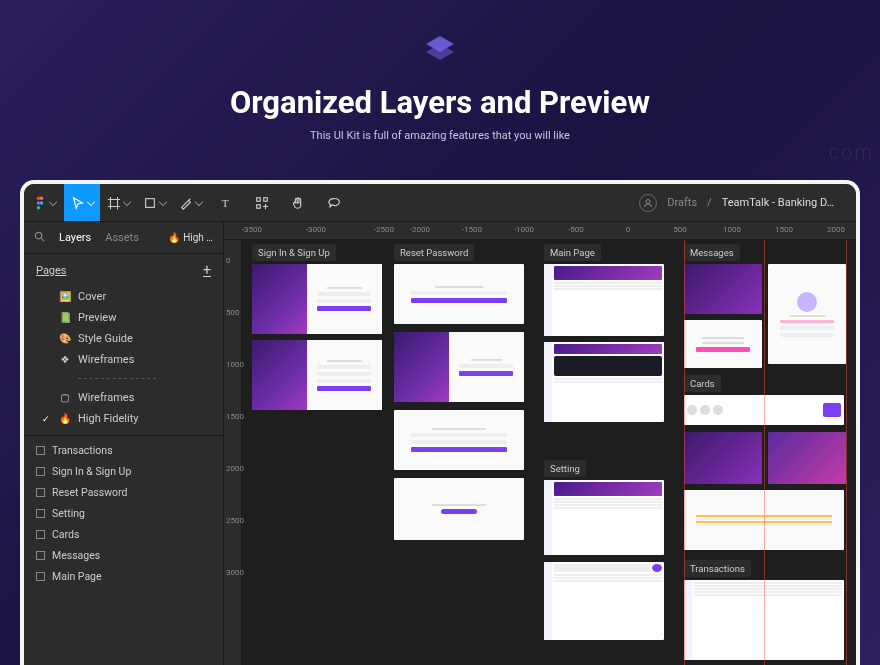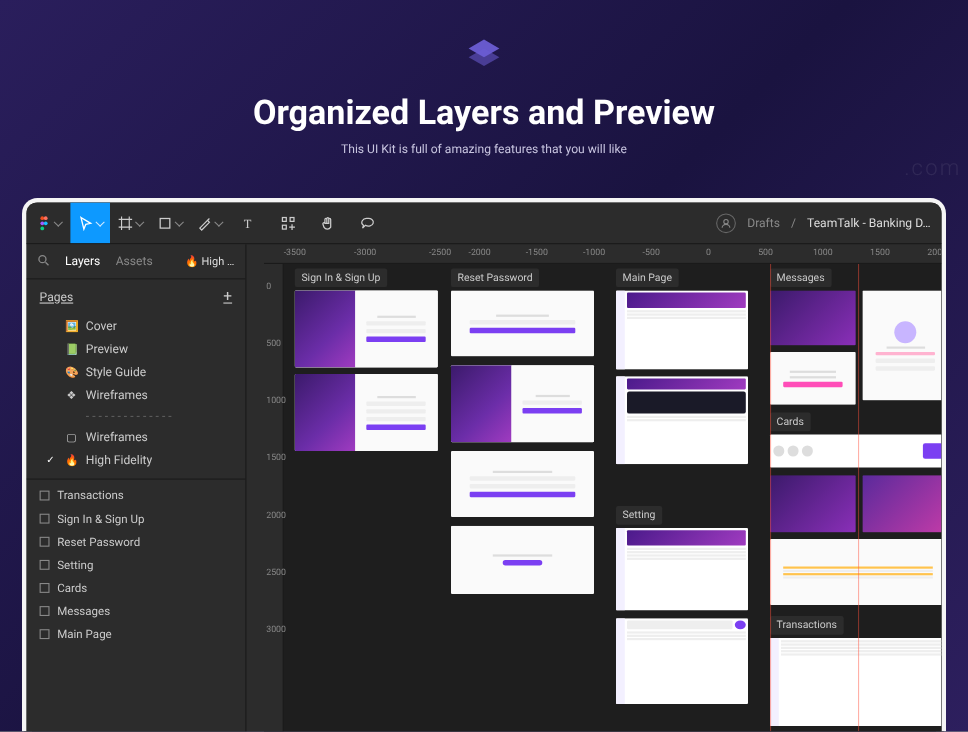--- a/index.html
+++ b/index.html
@@ -23,25 +23,25 @@
 .toolbar {
   height: 38px; background: #2c2c2c; border-bottom: 1px solid #1a1a1a;
   display: flex; align-items: center;
 }
 .tb-left { display: flex; align-items: center; height: 100%; }
 .tb-btn { width: 36px; height: 100%; display: flex; align-items: center; justify-content: center; color: #ccc; }
 .tb-btn.figma { width: 40px; }
 .tb-btn.active { background: #0d99ff; color: #fff; }
 .tb-btn svg { width: 14px; height: 14px; }
 .tb-btn .caret { width: 6px; height: 6px; border-right: 1px solid #888; border-bottom: 1px solid #888; transform: rotate(45deg); margin-left: 3px; margin-top: -2px; }
-.tb-right { margin-left: auto; display: flex; align-items: center; gap: 10px; padding-right: 4px; font-size: 11px; color: #aaa; }
+.tb-right { margin-left: auto; display: flex; align-items: center; gap: 10px; padding-right: 16px; font-size: 11px; color: #aaa; }
 .tb-right .crumb { color: #888; }
 .tb-right .doc { color: #ddd; text-align: center; }
 .avatar-circle { width: 18px; height: 18px; border-radius: 50%; border: 1px solid #666; display: flex; align-items: center; justify-content: center; }
-.app-body { flex: 1; display: flex; overflow: hidden; gap: 16px; }
+.app-body { flex: 1; display: flex; overflow: hidden; }
 .sidebar { width: 200px; background: #2c2c2c; border-right: 1px solid #1a1a1a; display: flex; flex-direction: column; font-size: 11px; }
 .sb-tabs { display: flex; align-items: center; height: 32px; border-bottom: 1px solid #1a1a1a; padding: 0 10px; gap: 14px; }
 .sb-tabs .search-ic { color: #888; }
 .sb-tabs .tab { color: #888; }
 .sb-tabs .tab.active { color: #fff; }
 .sb-tabs .pagepill { margin-left: auto; color: #ddd; font-size: 10px; }
 .sb-section-hd { display: flex; align-items: center; justify-content: space-between; padding: 8px 12px 6px; color: #ccc; font-size: 11px; text-decoration: underline; }
 .sb-section-hd .plus { color: #ccc; font-size: 14px; }
 .sb-pages { padding: 2px 0 6px; }
 .sb-page { display: flex; align-items: center; gap: 7px; padding: 4px 18px; color: #ccc; cursor: default; }

